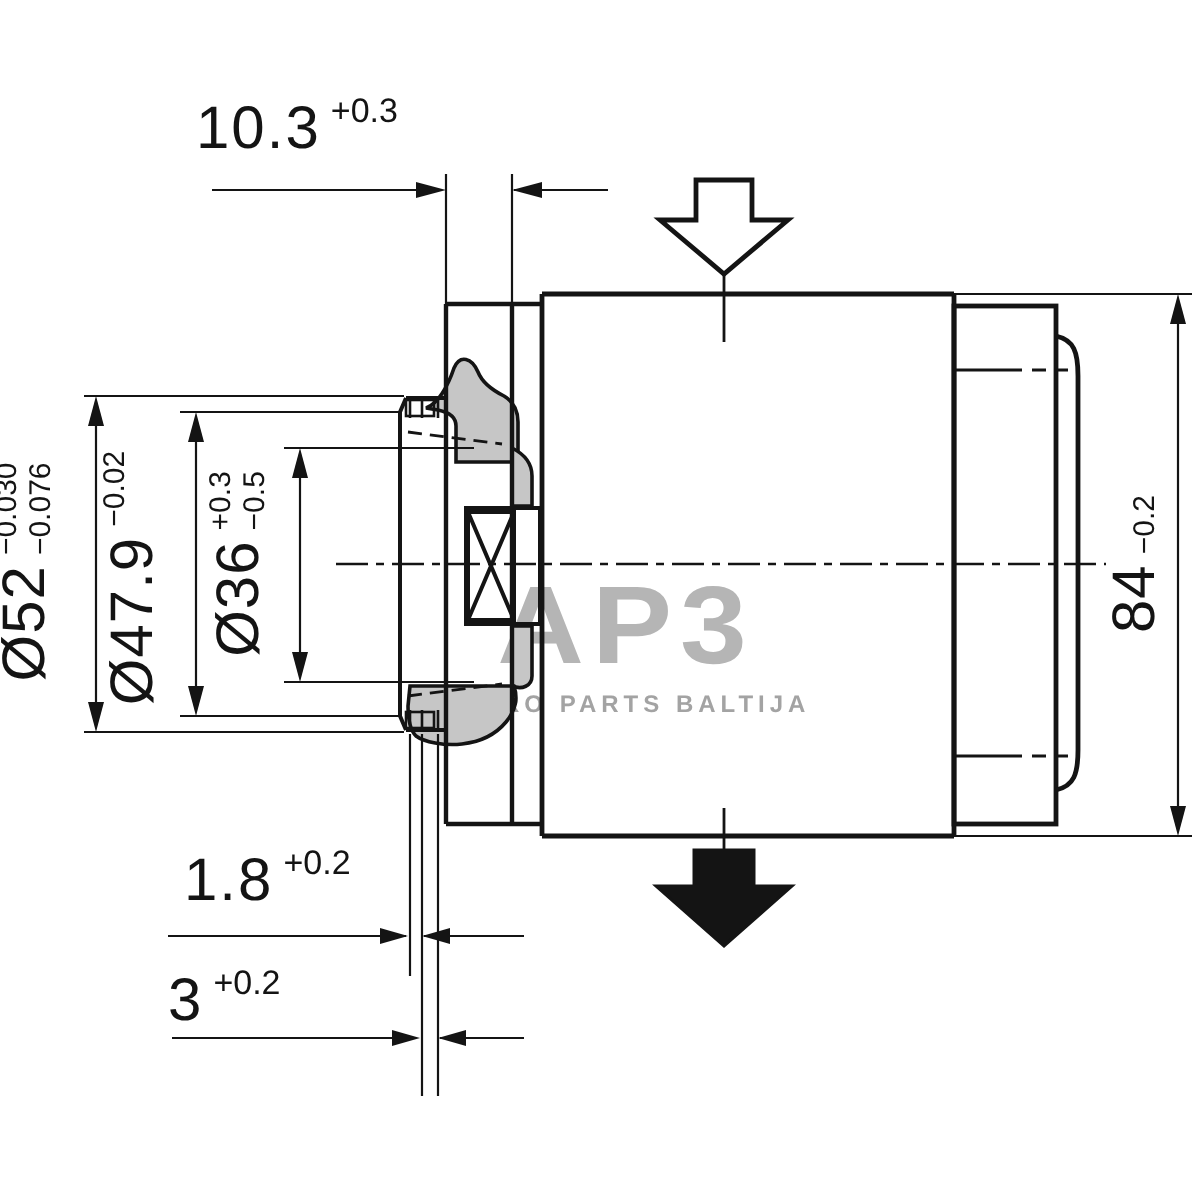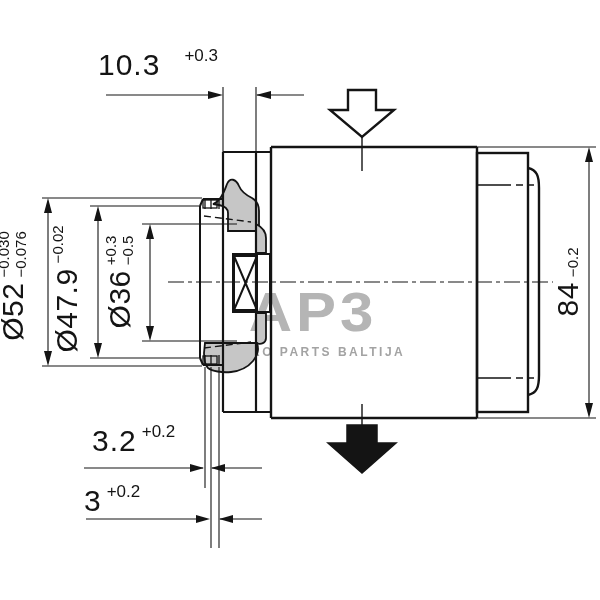--- a/index.html
+++ b/index.html
@@ -129,21 +129,21 @@
 
         <g>
           <path d="M86,519 H202 M220,519 H262"></path>
           <polygon points="210,519 196,515 196,523" fill="#141414" stroke="none"></polygon>
           <polygon points="219,519 233,515 233,523" fill="#141414" stroke="none"></polygon>
         </g>
       </g>
     </g>
   </svg>
 
-  <div class="lbl dim-h" style="left:98px;top:50px;gap:19px;">
+  <div class="lbl dim-h" style="left:98px;top:50px;">
     <span class="val">10.3</span>
     <span class="sup">+0.3</span>
   </div>
 
   <div class="lbl dim-r" style="left:-54px;top:263px;width:150px;height:46px;">
     <span class="val">Ø52</span>
     <span class="tols">
       <span>−0.030</span>
       <span>−0.076</span>
     </span>
@@ -165,21 +165,21 @@
   </div>
 
   <div class="lbl dim-r" style="left:513px;top:262px;width:120px;height:40px;">
     <span class="val">84</span>
     <span class="tols sub">
       <span>−0.2</span>
     </span>
   </div>
 
   <div class="lbl dim-h" style="left:92px;top:426px;">
-    <span class="val">3.2</span>
+    <span class="val">1.8</span>
     <span class="sup">+0.2</span>
   </div>
 
   <div class="lbl dim-h" style="left:84px;top:486px;">
     <span class="val">3</span>
     <span class="sup">+0.2</span>
   </div>
 
 </div>
 

